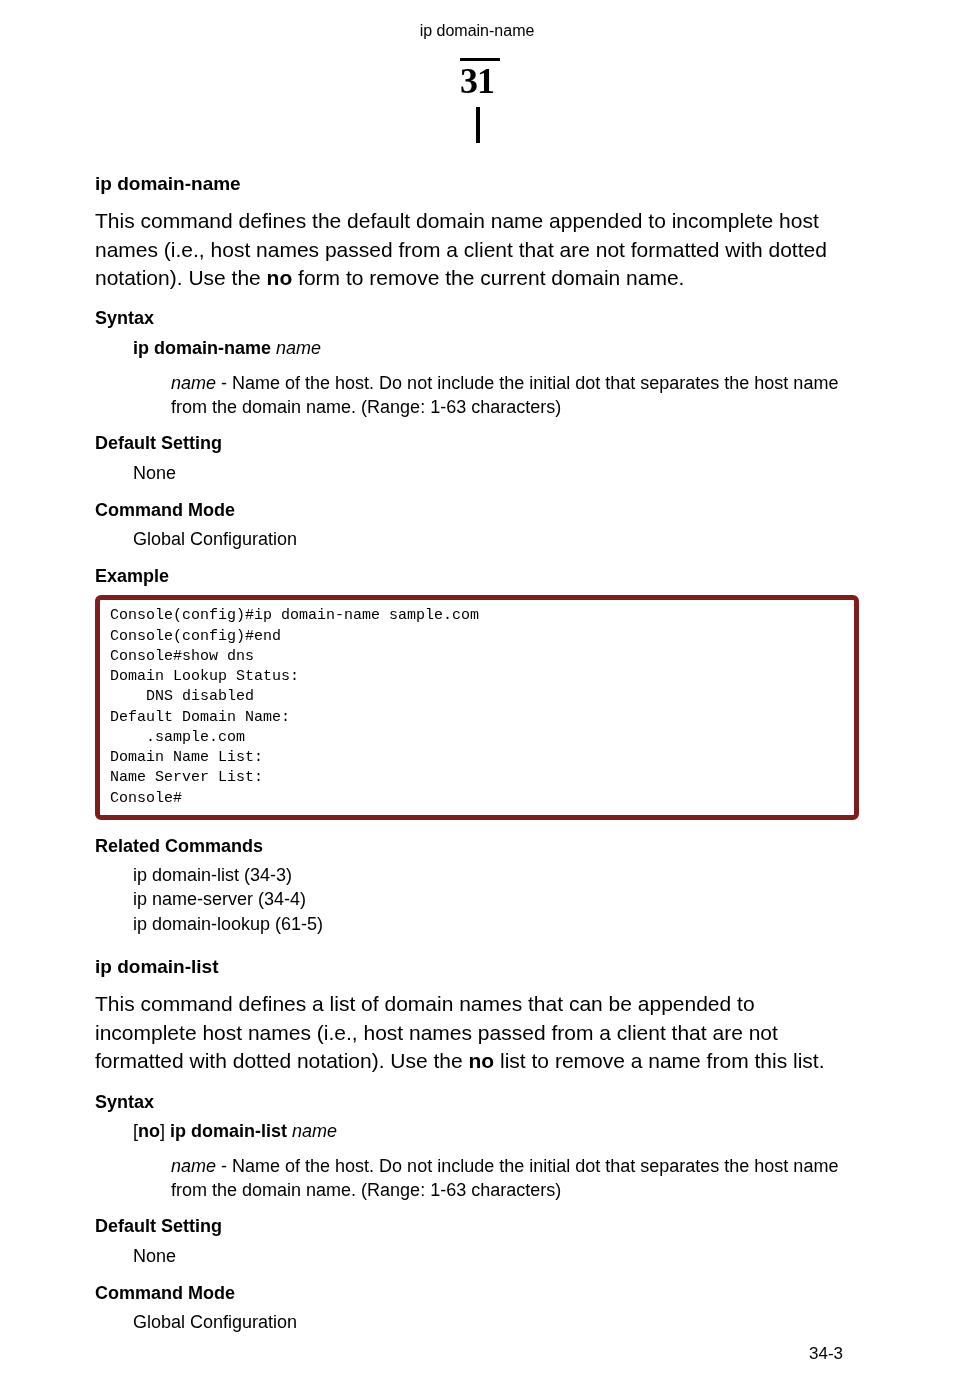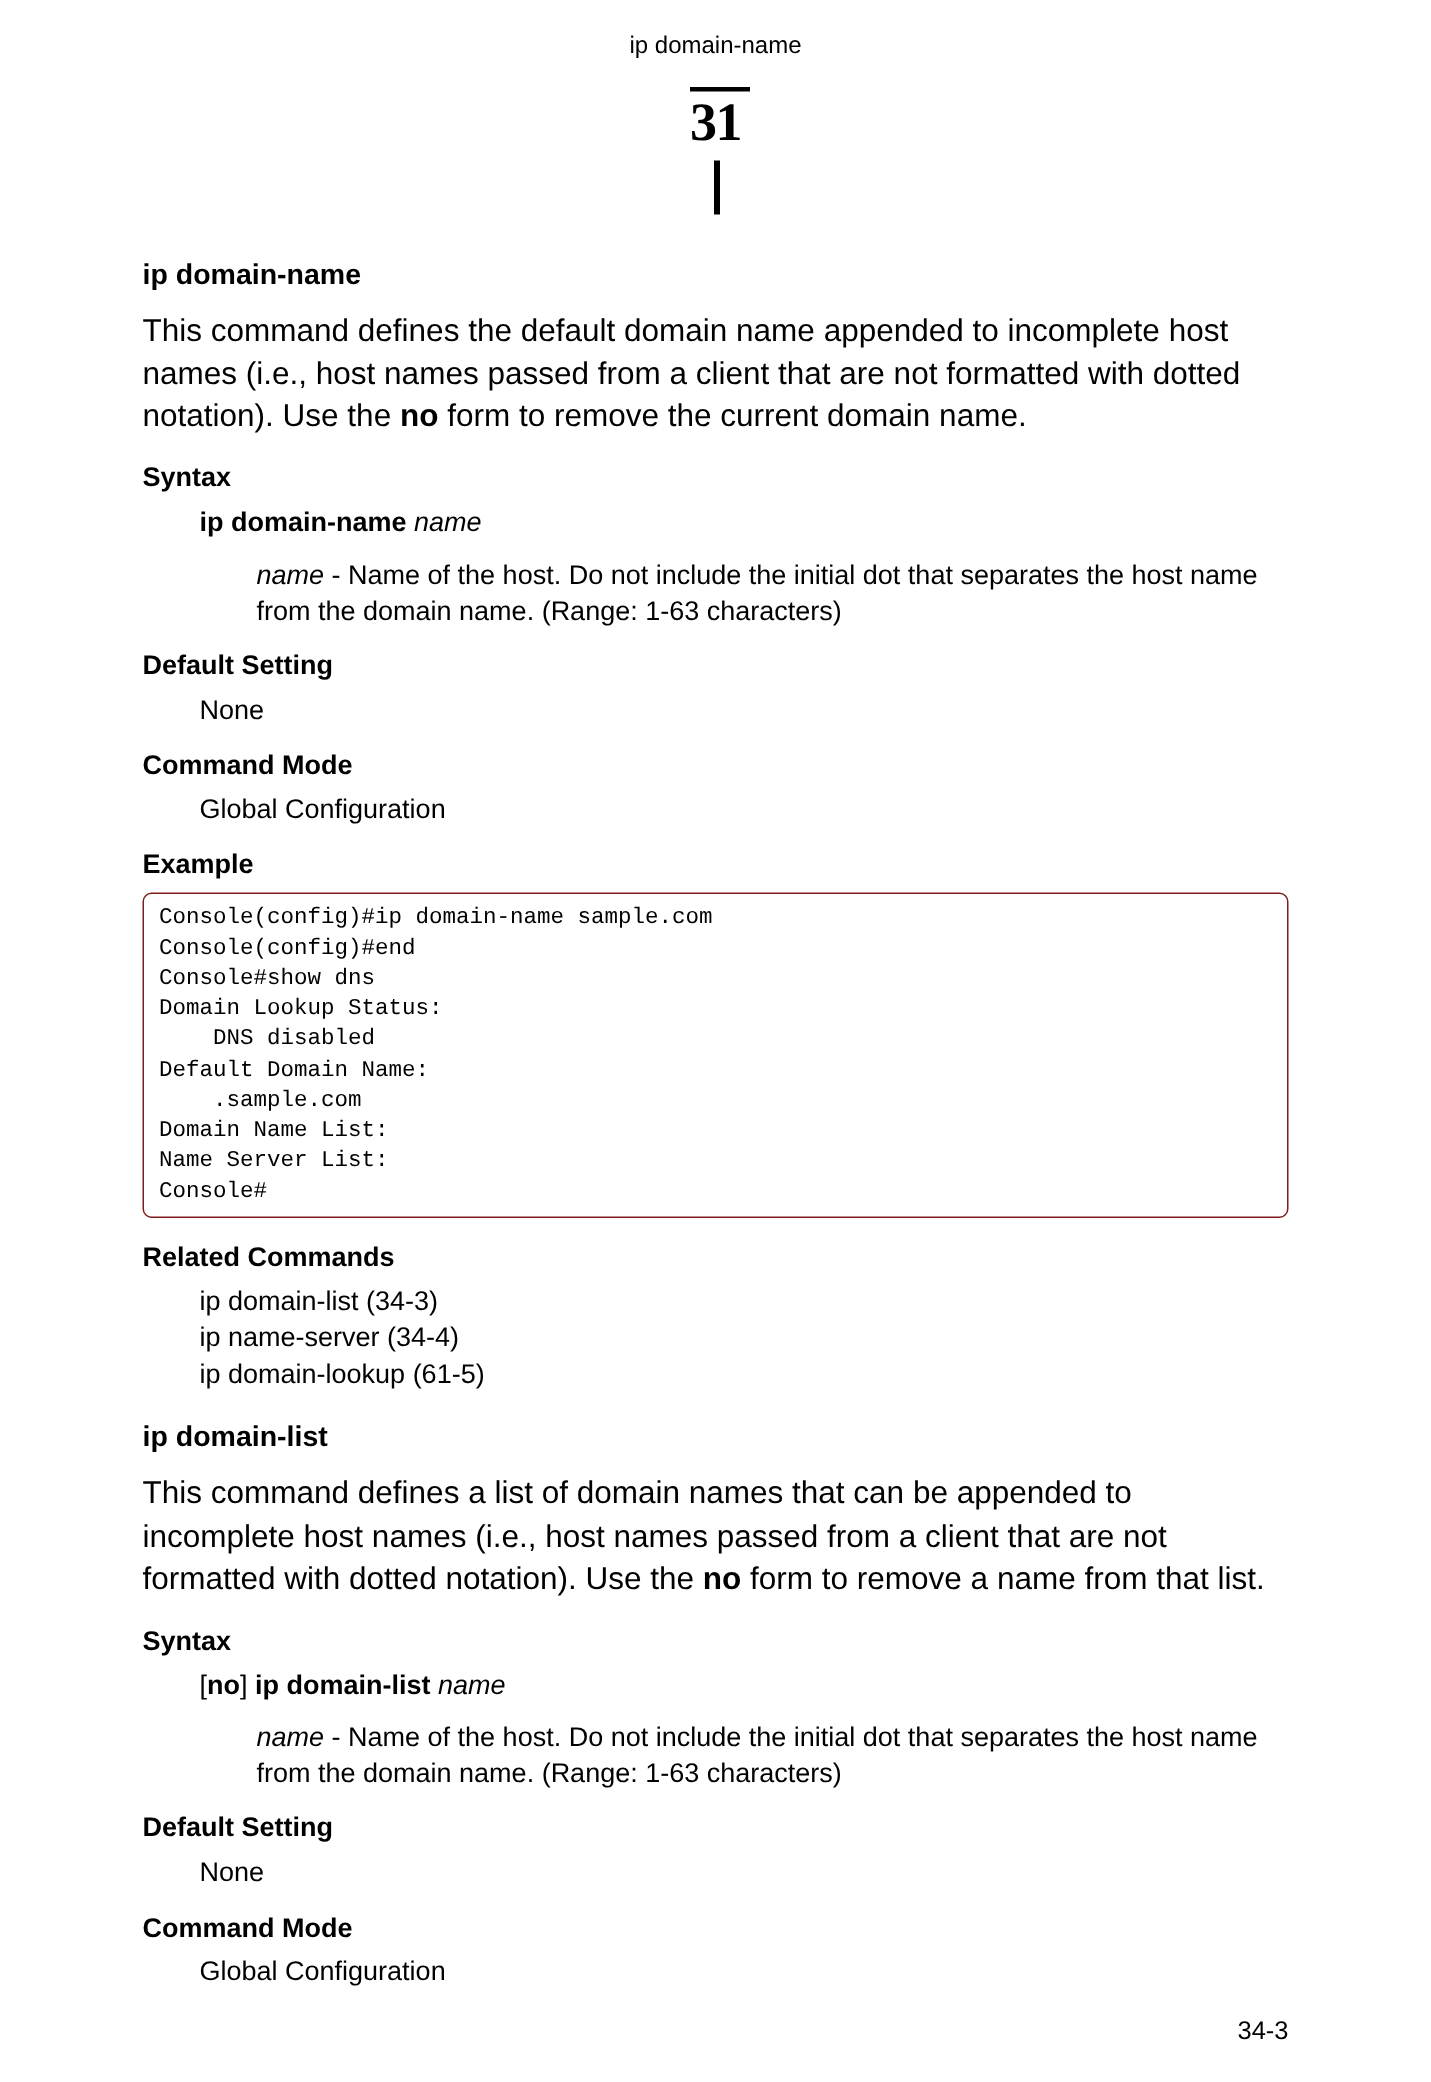--- a/index.html
+++ b/index.html
@@ -83,35 +83,35 @@
     margin-bottom: 10px;
     line-height: 1.35;
   }
   .plain-val {
     font-size: 18px;
     margin-bottom: 10px;
   }
   pre.code {
     font-family: "Courier New", monospace;
     font-size: 15px;
-    border: 1px solid #7f1d1d;
+    border: 5px solid #7f1d1d;
     border-radius: 6px;
     padding: 6px 10px;
     margin: 6px 0 14px 0;
     white-space: pre;
     line-height: 1.35;
   }
   .related-list {
     font-size: 18px;
     line-height: 1.35;
   }
   .footer-pg {
     position: absolute;
     bottom: 22px;
-    right: 95px;
+    right: 111px;
     font-size: 17px;
   }
   b { font-weight: bold; }
   i { font-style: italic; }
 </style>
 </head>
 <body>
 
 <div class="header-row">
   <span class="header-text">ip domain-name</span>
@@ -158,21 +158,21 @@
 <h3 class="sub">Related Commands</h3>
 <div class="indent1 related-list">
   <div>ip domain-list (34-3)</div>
   <div>ip name-server (34-4)</div>
   <div>ip domain-lookup (61-5)</div>
 </div>
 
 <h2 class="section-title">ip domain-list</h2>
 
 <p class="body">
-  <span>This command defines a list of domain names that can be appended to incomplete host names (i.e., host names passed from a client that are not formatted with dotted notation). Use the </span><b>no</b><span> form to remove a name from that list.</span>
+  <span>This command defines a list of domain names that can be appended to incomplete host names (i.e., host names passed from a client that are not formatted with dotted notation). Use the </span><b>no</b><span> list to remove a name from this list.</span>
 </p>
 
 <h3 class="sub">Syntax</h3>
 <div class="indent1">
   <div class="syntax-line">
     <span>[</span><b>no</b><span>] </span><b>ip domain-list </b><i>name</i>
   </div>
   <div class="indent1 param-desc">
     <i>name</i><span> - Name of the host. Do not include the initial dot that separates the host name from the domain name. (Range: 1-63 characters)</span>
   </div>

